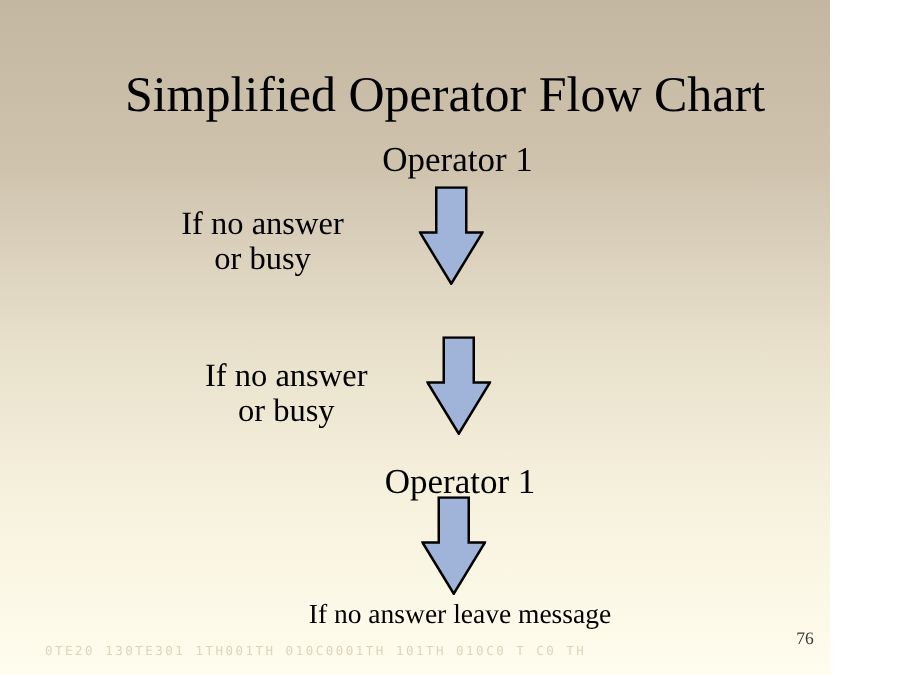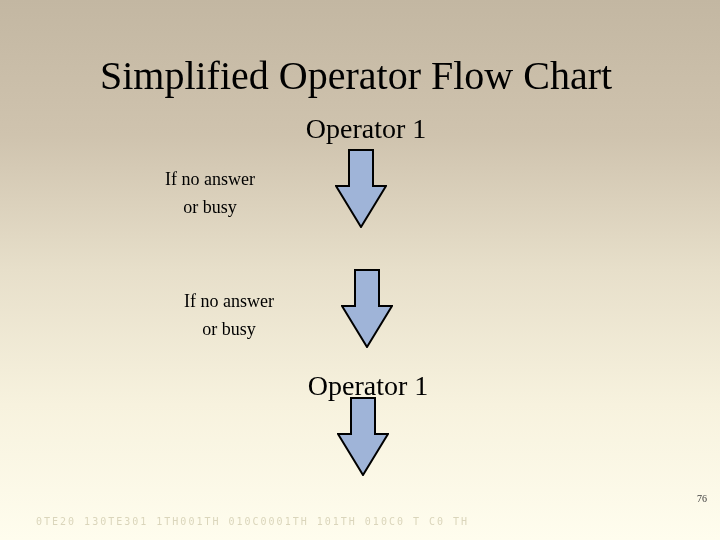--- a/index.html
+++ b/index.html
@@ -1,32 +1,32 @@
 <!DOCTYPE html>
 <html><head>
 <meta charset="utf-8">
 <style>
   html,body { margin:0; padding:0; }
   .slide {
-    position:relative; width:720px; height:540px; overflow:hidden;
+    position:relative; width:664px; height:540px; overflow:hidden;
     background:linear-gradient(to bottom,#c3b7a2 0%,#cfc3ae 25%,#e7dfca 50%,#f7f2de 75%,#fffdee 100%);
     font-family:"Liberation Serif", serif; color:#000;
   }
   .title {
     position:absolute; top:55px; left:0; width:712px;
     text-align:center; font-size:40px; line-height:1.05; white-space:nowrap;
   }
   .op-label { position:absolute; width:240px; text-align:center; font-size:28px; line-height:26px; }
-  .note     { position:absolute; width:210px; text-align:center; font-size:18px; line-height:28px; }
+  .note     { position:absolute; width:210px; text-align:center; font-size:26px; line-height:28px; }
   .note span { display:block; }
   .final-label { position:absolute; width:400px; text-align:center; font-size:22px; line-height:26px; }
   .arrow { position:absolute; width:52px; height:79px; }
   .page-number {
-    position:absolute; right:13px; bottom:36px;
-    font-size:10px; color:#3a3a3a; font-family:"Liberation Serif", serif;
+    position:absolute; right:13px; bottom:20px;
+    font-size:14px; color:#3a3a3a; font-family:"Liberation Serif", serif;
   }
   .watermark {
     position:absolute; left:3px; bottom:13px; width:460px;
     font-size:10px; letter-spacing:2px; white-space:nowrap; overflow:hidden;
     color:#cfc9ab; opacity:.75; font-family:"DejaVu Sans Mono", monospace;margin-left:33px;
   }
 </style>
 </head>
 <body>
 
@@ -54,18 +54,19 @@
   <svg class="arrow" style="left:341px; top:269px;" viewBox="0 0 52 79">
     <polygon points="14,1 38,1 38,37 51,37 26,78 1,37 14,37" stroke="#000000" stroke-width="2" stroke-linejoin="miter" fill="#9fb4d8"></polygon>
   </svg>
 
   <div class="op-label" style="left:248px; top:373px;">Operator 1</div>
 
   <svg class="arrow" style="left:337px; top:397px;" viewBox="0 0 52 79">
     <polygon points="14,1 38,1 38,37 51,37 26,78 1,37 14,37" stroke="#000000" stroke-width="2" stroke-linejoin="miter" fill="#9fb4d8"></polygon>
   </svg>
 
+  <div class="final-label" style="left:168px; top:478px;">If no answer leave message</div>
 
   <div class="page-number">76</div>
 
   <div class="watermark">0TE20  130TE301  1TH001TH  010C0001TH  101TH 010C0  T  C0  TH</div>
 
 </div>
 
 </body></html>

